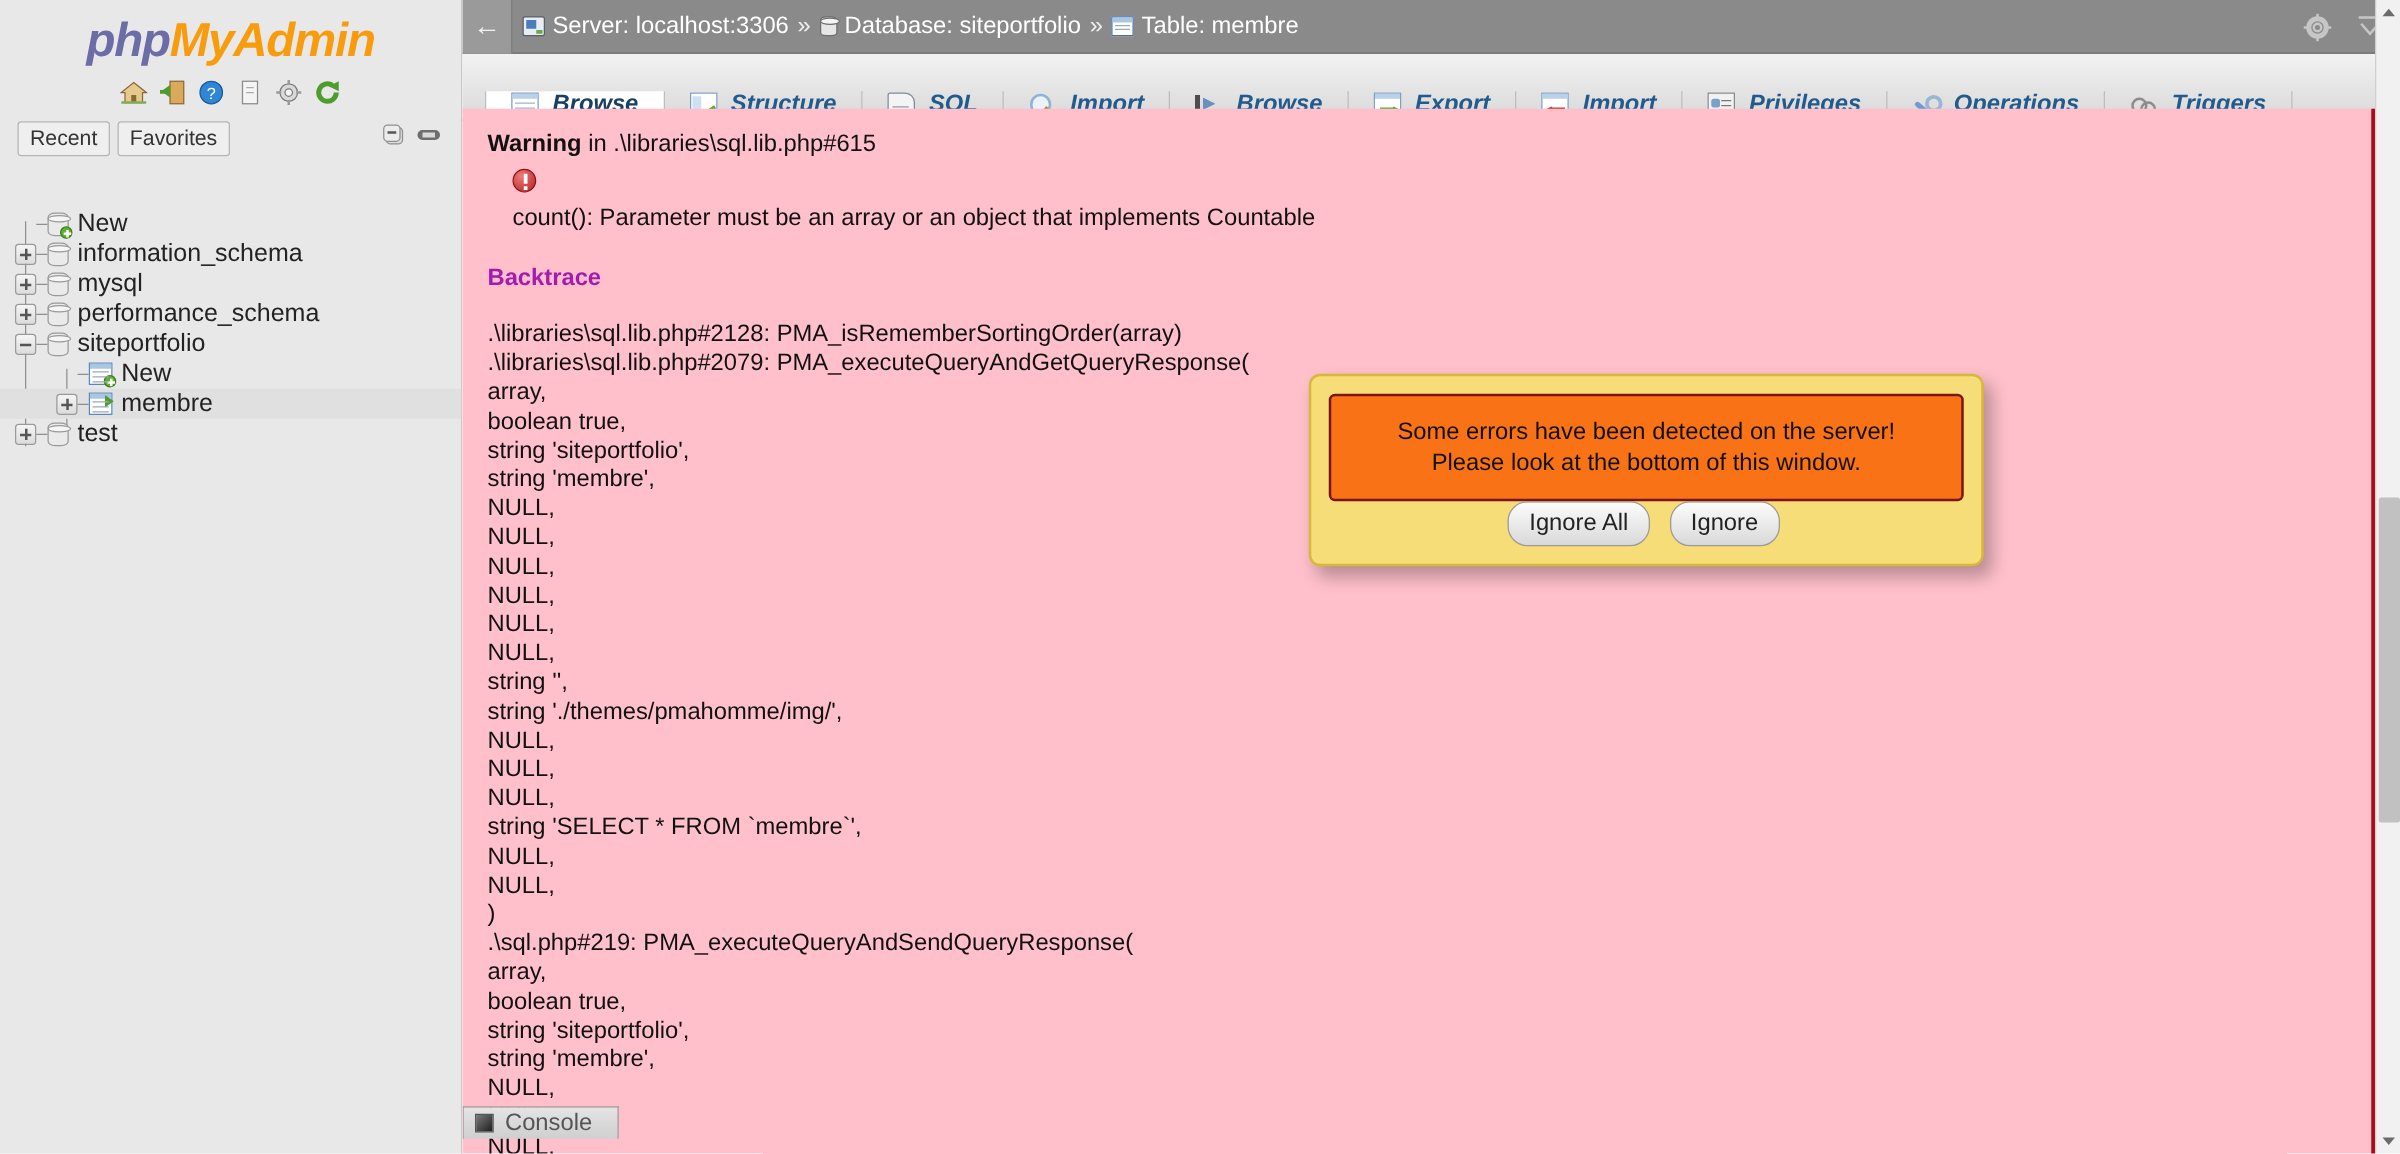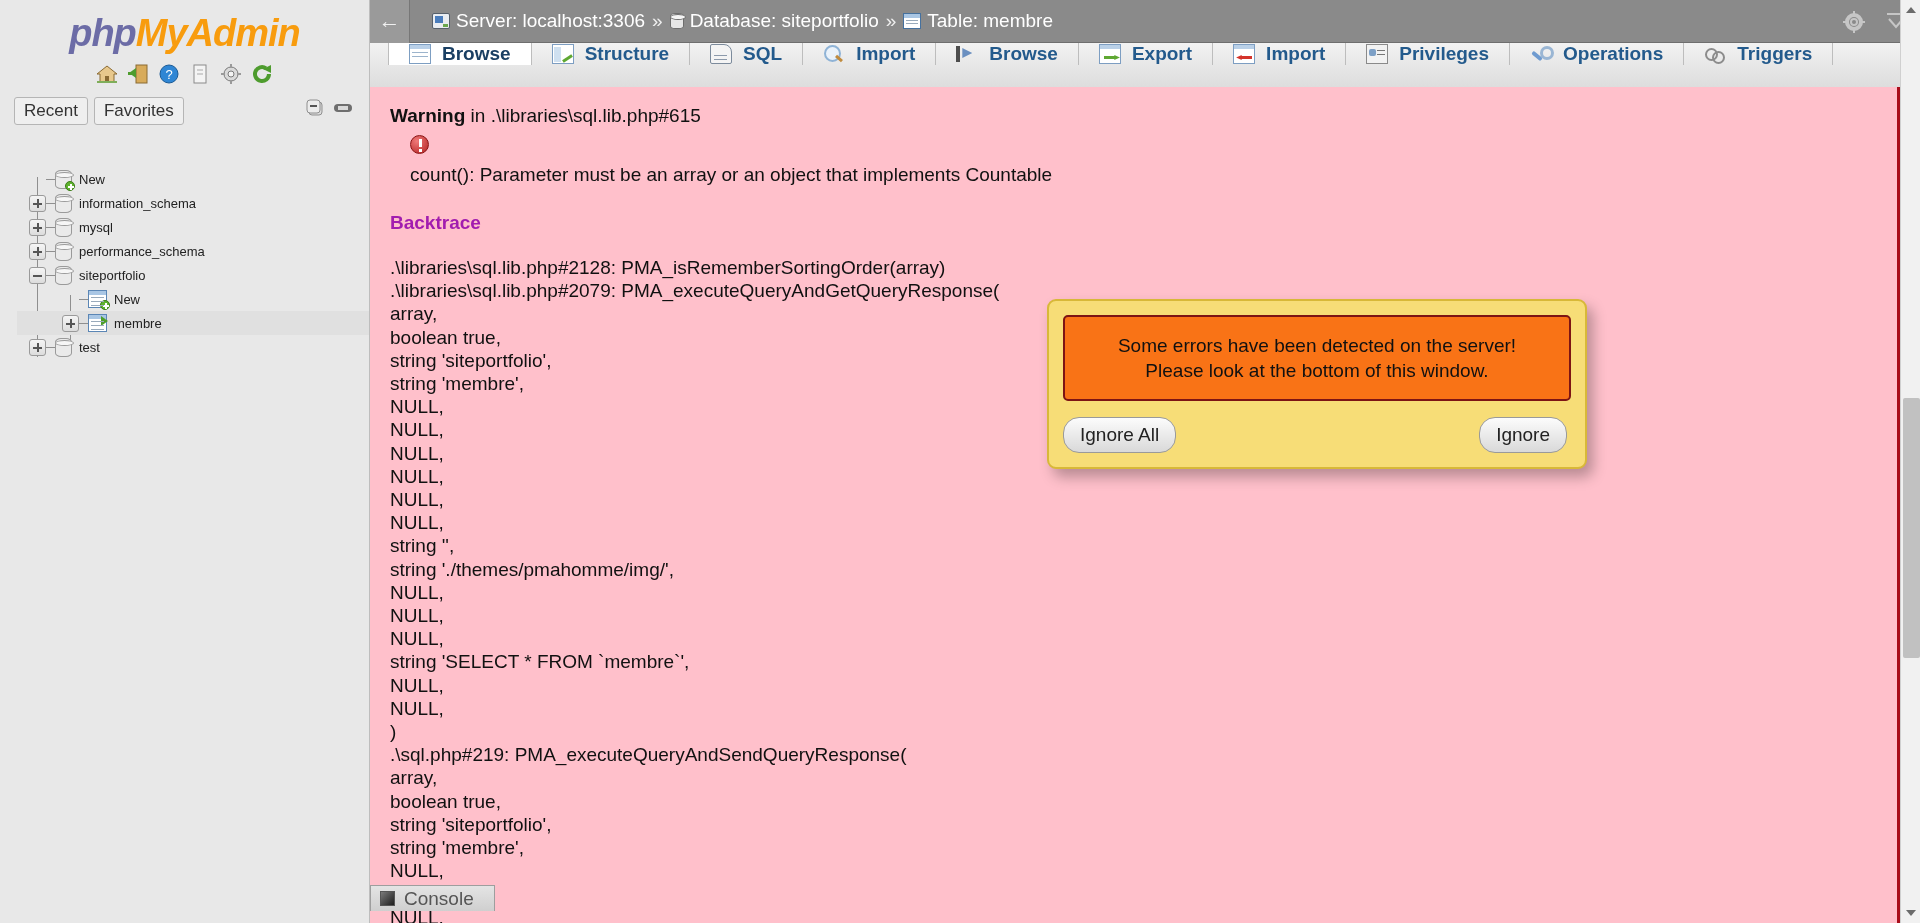--- a/index.html
+++ b/index.html
@@ -43,21 +43,21 @@
     border-radius: 3px; padding: 3px 9px;
     font-size: 17px; color: #333; cursor: pointer;
   }
 
   .tree-controls {
     position: absolute; right: 16px; top: 98px;
     display: flex; gap: 8px; align-items: center;
   }
   .tctl { width: 20px; height: 20px; cursor: pointer; }
 
-  .tree { margin-top: 36px; font-size: 13px; color: #222; position: relative; margin-left: 17px; }
+  .tree { margin-top: 36px; font-size: 20px; color: #222; position: relative; }
   .trow {
     display: flex; align-items: center; height: 24px;
     padding-left: 12px; position: relative; cursor: pointer;
   }
   .trow.l1 { padding-left: 12px; }
   .trow.l2 { padding-left: 45px; }
   .trow.sel { background: #e0e0e0; }
   .trow .lbl { margin-left: 7px; white-space: nowrap; }
 
   .pm {
@@ -118,42 +118,43 @@
     display: flex; align-items: center;
     color: #fff; font-size: 19px;
     border-bottom: 1px solid #6e6e6e;
     position: relative;
   }
   .backbtn {
     width: 40px; height: 43px; display:flex; align-items:center; justify-content:center;
     background:#9a9a9a; color:#f0f0f0; font-size: 22px; cursor:pointer;
     border-right:1px solid #777;
   }
-  .crumbs { display:flex; align-items:center; gap:7px; padding-left:22px; white-space:nowrap; }
+  .crumbs { display:flex; align-items:center; gap:7px; padding-left:8px; white-space:nowrap; }
   .crumbs .sep { color:#efefef; }
   .crumbs .seg { display:flex; align-items:center; gap:6px; cursor:pointer; }
 
   .ci { width:18px; height:16px; position:relative; display:inline-block; }
   .ci-server { background:#e9edf2; border:1px solid #56606b; border-radius:2px; }
   .ci-server::before { content:""; position:absolute; left:2px; top:2px; width:8px; height:7px; background:#4a7dbd; }
   .ci-server::after { content:""; position:absolute; right:1px; bottom:1px; width:5px; height:3px; background:#6aa84f; }
   .ci-db { width:14px; height:16px; background:#e6e6e6; border:1px solid #6d6d6d; border-radius:5px/3px; }
   .ci-db::before { content:""; position:absolute; left:-1px; top:0px; width:14px; height:4px; border:1px solid #6d6d6d; border-radius:50%; background:#f4f4f4; }
   .ci-tbl { background:#fff; border:1px solid #46719e; }
   .ci-tbl::before { content:""; position:absolute; left:0; top:0; right:0; height:4px; background:#a9c6e4; }
   .ci-tbl::after { content:""; position:absolute; left:2px; top:6px; right:2px; height:1px; background:#9ab; box-shadow:0 3px 0 #9ab; }
 
   .topright { position:absolute; right:12px; top:0; height:43px; display:flex; align-items:center; gap:18px; }
   .tr-icon { width:24px; height:24px; cursor:pointer; opacity:.8; position:relative; }
 
   
   .tabbar {
     height: 54px; background: linear-gradient(#f2f2f2,#d9d9d9);
-    display:flex; align-items:flex-start;
+    display:flex; align-items:flex-end;
     border-bottom: 2px solid #9b9b9b;
+    font-style: italic;
   }
   .tab {
     display:flex; align-items:center; gap:11px;
     padding: 0 20px; font-size:19px; font-weight:bold; color:#235a8c;
     border-right:1px solid #bdbdbd; cursor:pointer; white-space:nowrap;
   }
   .tab:first-child { border-left:1px solid #bdbdbd; margin-left:18px; }
   .tab.active { background:#ffffff; color:#1a3f63; }
   .tab-filler { flex:1 1 auto; }
 
@@ -206,21 +207,21 @@
   .dialog {
     position:absolute; left:677px; top:299px; width:540px;
     background:#f7dd77; border:2px solid #d8b838; border-radius:9px;
     box-shadow: 6px 8px 14px rgba(0,0,0,0.28);
     padding: 14px;
   }
   .dlg-msg {
     background:#f97316; border:2px solid #7d1414; border-radius:5px;
     padding:16px 10px; text-align:center; font-size:19px; color:#111; line-height:25px;
   }
-  .dlg-btns { display:flex; justify-content:space-between; gap:16px; margin-top:16px; padding-right:4px; }
+  .dlg-btns { display:flex; justify-content:center; gap:16px; padding-right:4px; }
   .dlg-btn {
     font-size:19px; color:#222; padding:6px 16px;
     background: linear-gradient(#fcfcfc,#d9d9d9);
     border:1px solid #9a9a9a; border-radius:16px; cursor:pointer;
   }
 
   
   .console-bar {
     position:absolute; left:0; bottom:12px; width:125px; height:26px;
     background: linear-gradient(#e4e4e4,#cfcfcf);

